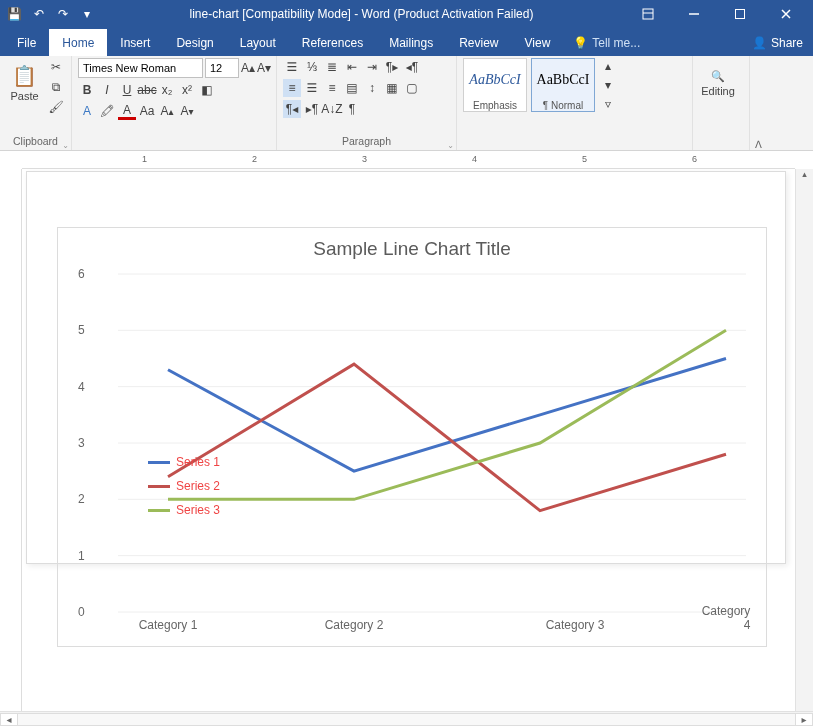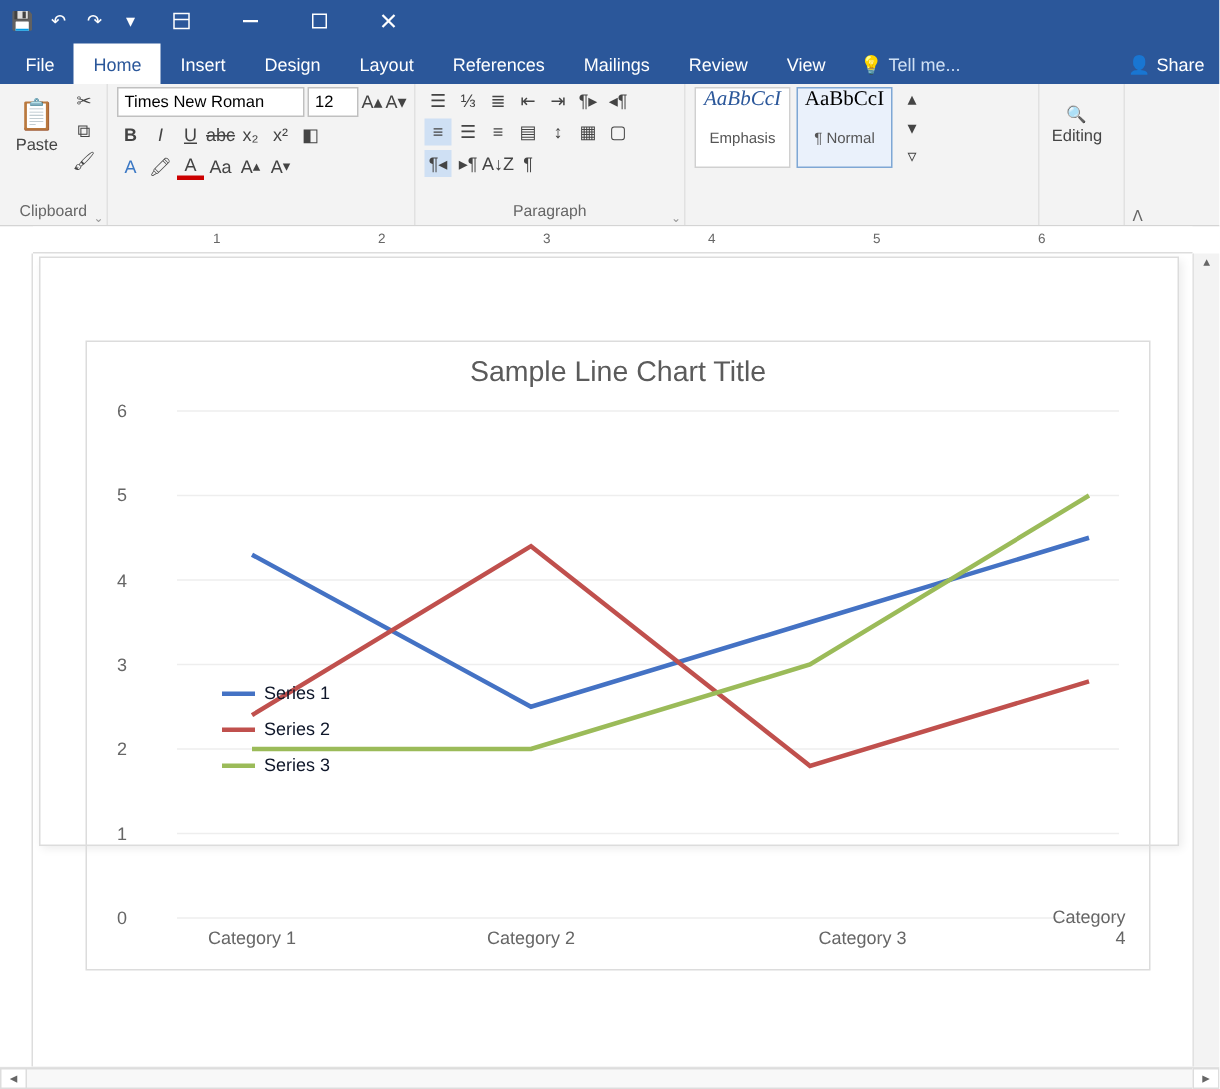--- a/index.html
+++ b/index.html
@@ -19,55 +19,56 @@
 .grp{border-right:1px solid #e1e1e1;padding:2px 6px;display:flex;flex-direction:column;justify-content:space-between;}
 .glabel{text-align:center;font-size:10.5px;color:#666;padding-bottom:1px;position:relative;}
 .glabel::after{content:"⌄";position:absolute;right:-4px;bottom:-2px;font-size:8px;color:#999;}
 .cbody{display:flex;gap:4px;align-items:flex-start;}
 .col{display:flex;flex-direction:column;gap:2px;}
 .row{display:flex;gap:2px;align-items:center;}
 .ic{width:18px;height:18px;display:flex;align-items:center;justify-content:center;font-size:12px;color:#444;cursor:default;}
 .big{width:38px;height:50px;flex-direction:column;font-size:11px;gap:2px;}
 select.fake,input.fake{border:1px solid #c0c0c0;font-size:11px;height:20px;background:#fff;padding:0 4px;}
 .styles-gal{display:flex;gap:4px;}
-.sbox{width:64px;height:54px;border:1px solid #d0d0d0;background:#fff;display:flex;flex-direction:column;align-items:center;justify-content:flex-start;font-size:10px;cursor:default;}
+.sbox{width:64px;height:54px;border:1px solid #d0d0d0;background:#fff;display:flex;flex-direction:column;align-items:center;justify-content:flex-end;font-size:10px;cursor:default;}
 .sbox .prev{font-family:"Times New Roman",serif;font-size:14px;color:#2b579a;font-style:italic;}
 .sbox.norm{border:1px solid #7fa7d4;background:#eaf1fb;}
 .sbox.norm .prev{color:#000;font-style:normal;}
 .sbox .prev.h1{font-style:normal;}
 .sbox .cap{color:#555;font-size:10px;margin-top:12px;}
 .doc-wrap{position:relative;height:560px;background:#fff;}
 .hrule{position:absolute;left:22px;right:18px;top:0;height:18px;background:#fff;border-bottom:1px solid #ddd;font-size:9px;color:#666;}
 .hrule .seg{position:absolute;top:3px;}
 .vrule{position:absolute;left:0;top:18px;bottom:0;width:22px;background:#fff;border-right:1px solid #ddd;}
 .page{position:absolute;left:26px;top:20px;width:760px;height:393px;background:#fff;border:1px solid #dcdcdc;box-shadow:2px 2px 6px rgba(0,0,0,.08);}
 .chart{position:absolute;left:30px;top:55px;width:710px;height:420px;border:1px solid #dcdcdc;}
 .ctitle{text-align:center;font-size:19px;color:#5b5b5b;padding:10px 0 4px;font-family:"Segoe UI",Arial,sans-serif;}
 .plot{position:absolute;left:40px;right:20px;top:46px;bottom:36px;}
 .ylab{position:absolute;left:-20px;font-size:12px;color:#666;transform:translateY(-50%);}
 .xlab{position:absolute;bottom:-22px;font-size:12px;color:#666;transform:translateX(-50%);text-align:right;}
-.legend{position:absolute;left:50px;top:176px;font-size:12px;color:#0f172a;}
+.legend{position:absolute;left:50px;top:176px;font-size:12px;color:#ef4444;}
 .lrow{display:flex;align-items:center;gap:6px;height:24px;}
 .lsw{width:22px;height:3px;}
 .sb{height:15px;background:#f3f3f3;border-top:1px solid #e1e1e1;display:flex;align-items:center;}
 .sb .hsc{flex:1;display:flex;}
 .sb .hsc .hb{width:18px;text-align:center;font-size:10px;color:#666;border:1px solid #ddd;background:#fff;}
 .sb .track{flex:1;background:#f8f8f8;border-top:1px solid #ddd;border-bottom:1px solid #ddd;}
 svg.cs{position:absolute;left:0;top:0;width:100%;height:100%;overflow:visible;}
 </style>
 </head>
 <body>
 
 <div class="tb">
   <div class="qat">
     <div class="qb">💾</div>
     <div class="qb">↶</div>
     <div class="qb">↷</div>
     <div class="qb">▾</div>
   </div>
+  <div class="title">line-chart [Compatibility Mode] - Word (Product Activation Failed)</div>
   <div class="wbtns">
     <div class="wb">
         <svg width="14" height="14">
           <rect x="2" y="2" width="10" height="10" fill="none" stroke="#fff"></rect>
           <path d="M2 6h10" stroke="#fff"></path>
         </svg>
       </div>
     <div class="wb">
         <svg width="12" height="12">
           <path d="M1 6h10" stroke="#fff" stroke-width="1.5"></path>

